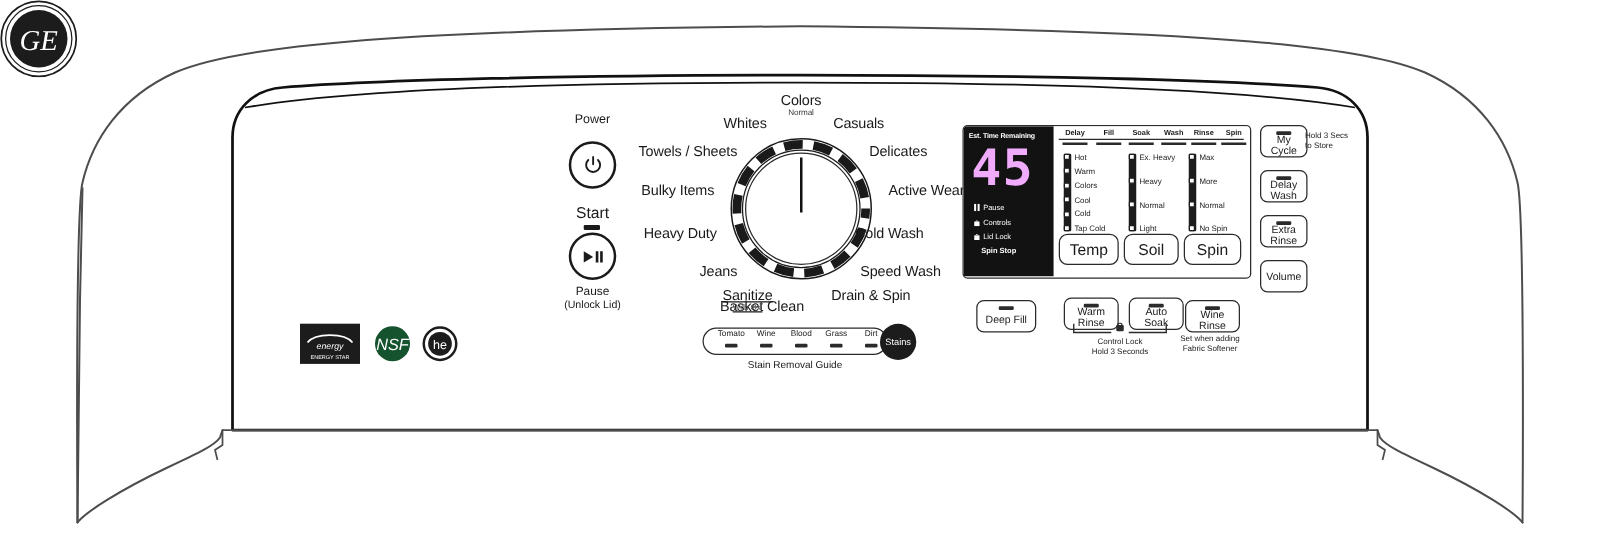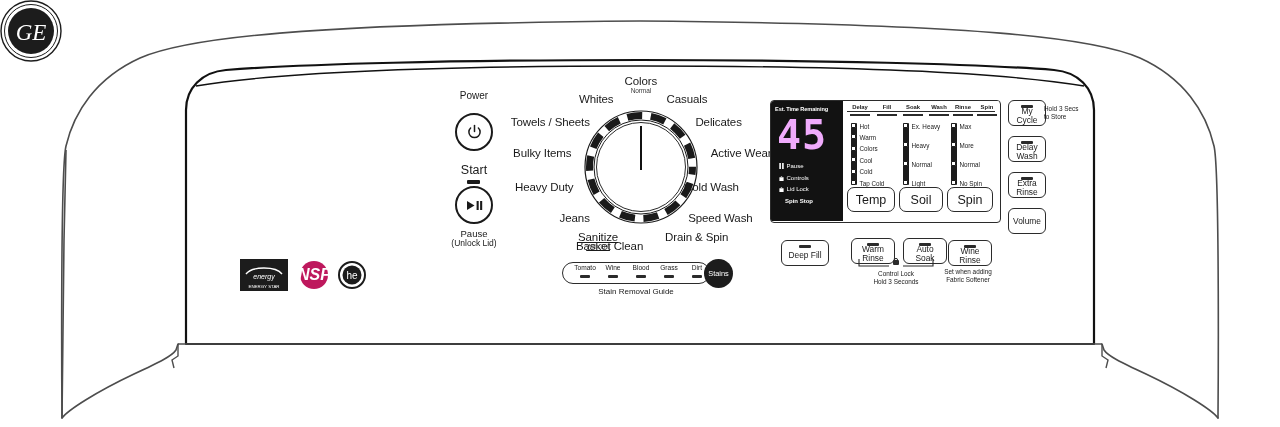--- a/index.html
+++ b/index.html
@@ -98,21 +98,21 @@
     box-sizing:border-box;display:flex;align-items:center;justify-content:center;
     text-align:center;font-size:8.4px;line-height:1.12;padding-top:2px;
   }
   .sq-led{position:absolute;left:50%;top:3.5px;width:12px;height:3.6px;background:#2b2b2b;border-radius:1px;transform:translateX(-50%);}
 
   .cap{position:absolute;font-size:6.4px;text-align:center;line-height:1.25;white-space:nowrap;}
 
   
   #badges{position:absolute;left:240px;top:259px;height:34px;}
   #estar{position:absolute;left:0;top:0;width:48px;height:32px;background:#1c1c1c;}
-  #nsf{position:absolute;left:60px;top:2px;width:28px;height:28px;border-radius:50%;background:#be185d;color:#fff;font-size:16px;font-weight:bold;font-style:italic;display:flex;align-items:center;justify-content:center;}
+  #nsf{position:absolute;left:60px;top:2px;width:28px;height:28px;border-radius:50%;background:#14532d;color:#fff;font-size:13px;font-weight:normal;font-style:italic;display:flex;align-items:center;justify-content:center;}
   #he{position:absolute;left:98px;top:2px;width:28px;height:28px;border-radius:50%;border:2.6px solid #1c1c1c;box-sizing:border-box;background:#fff;display:flex;align-items:center;justify-content:center;}
 </style>
 </head>
 <body>
 
 <div id="stage">
 
   <svg id="cabinet" viewBox="0 0 1280 427">
 
     <path d="M62,418 C62,418 60,170 66,146 C74,112 96,78 140,58 C186,38 300,24 640,21

